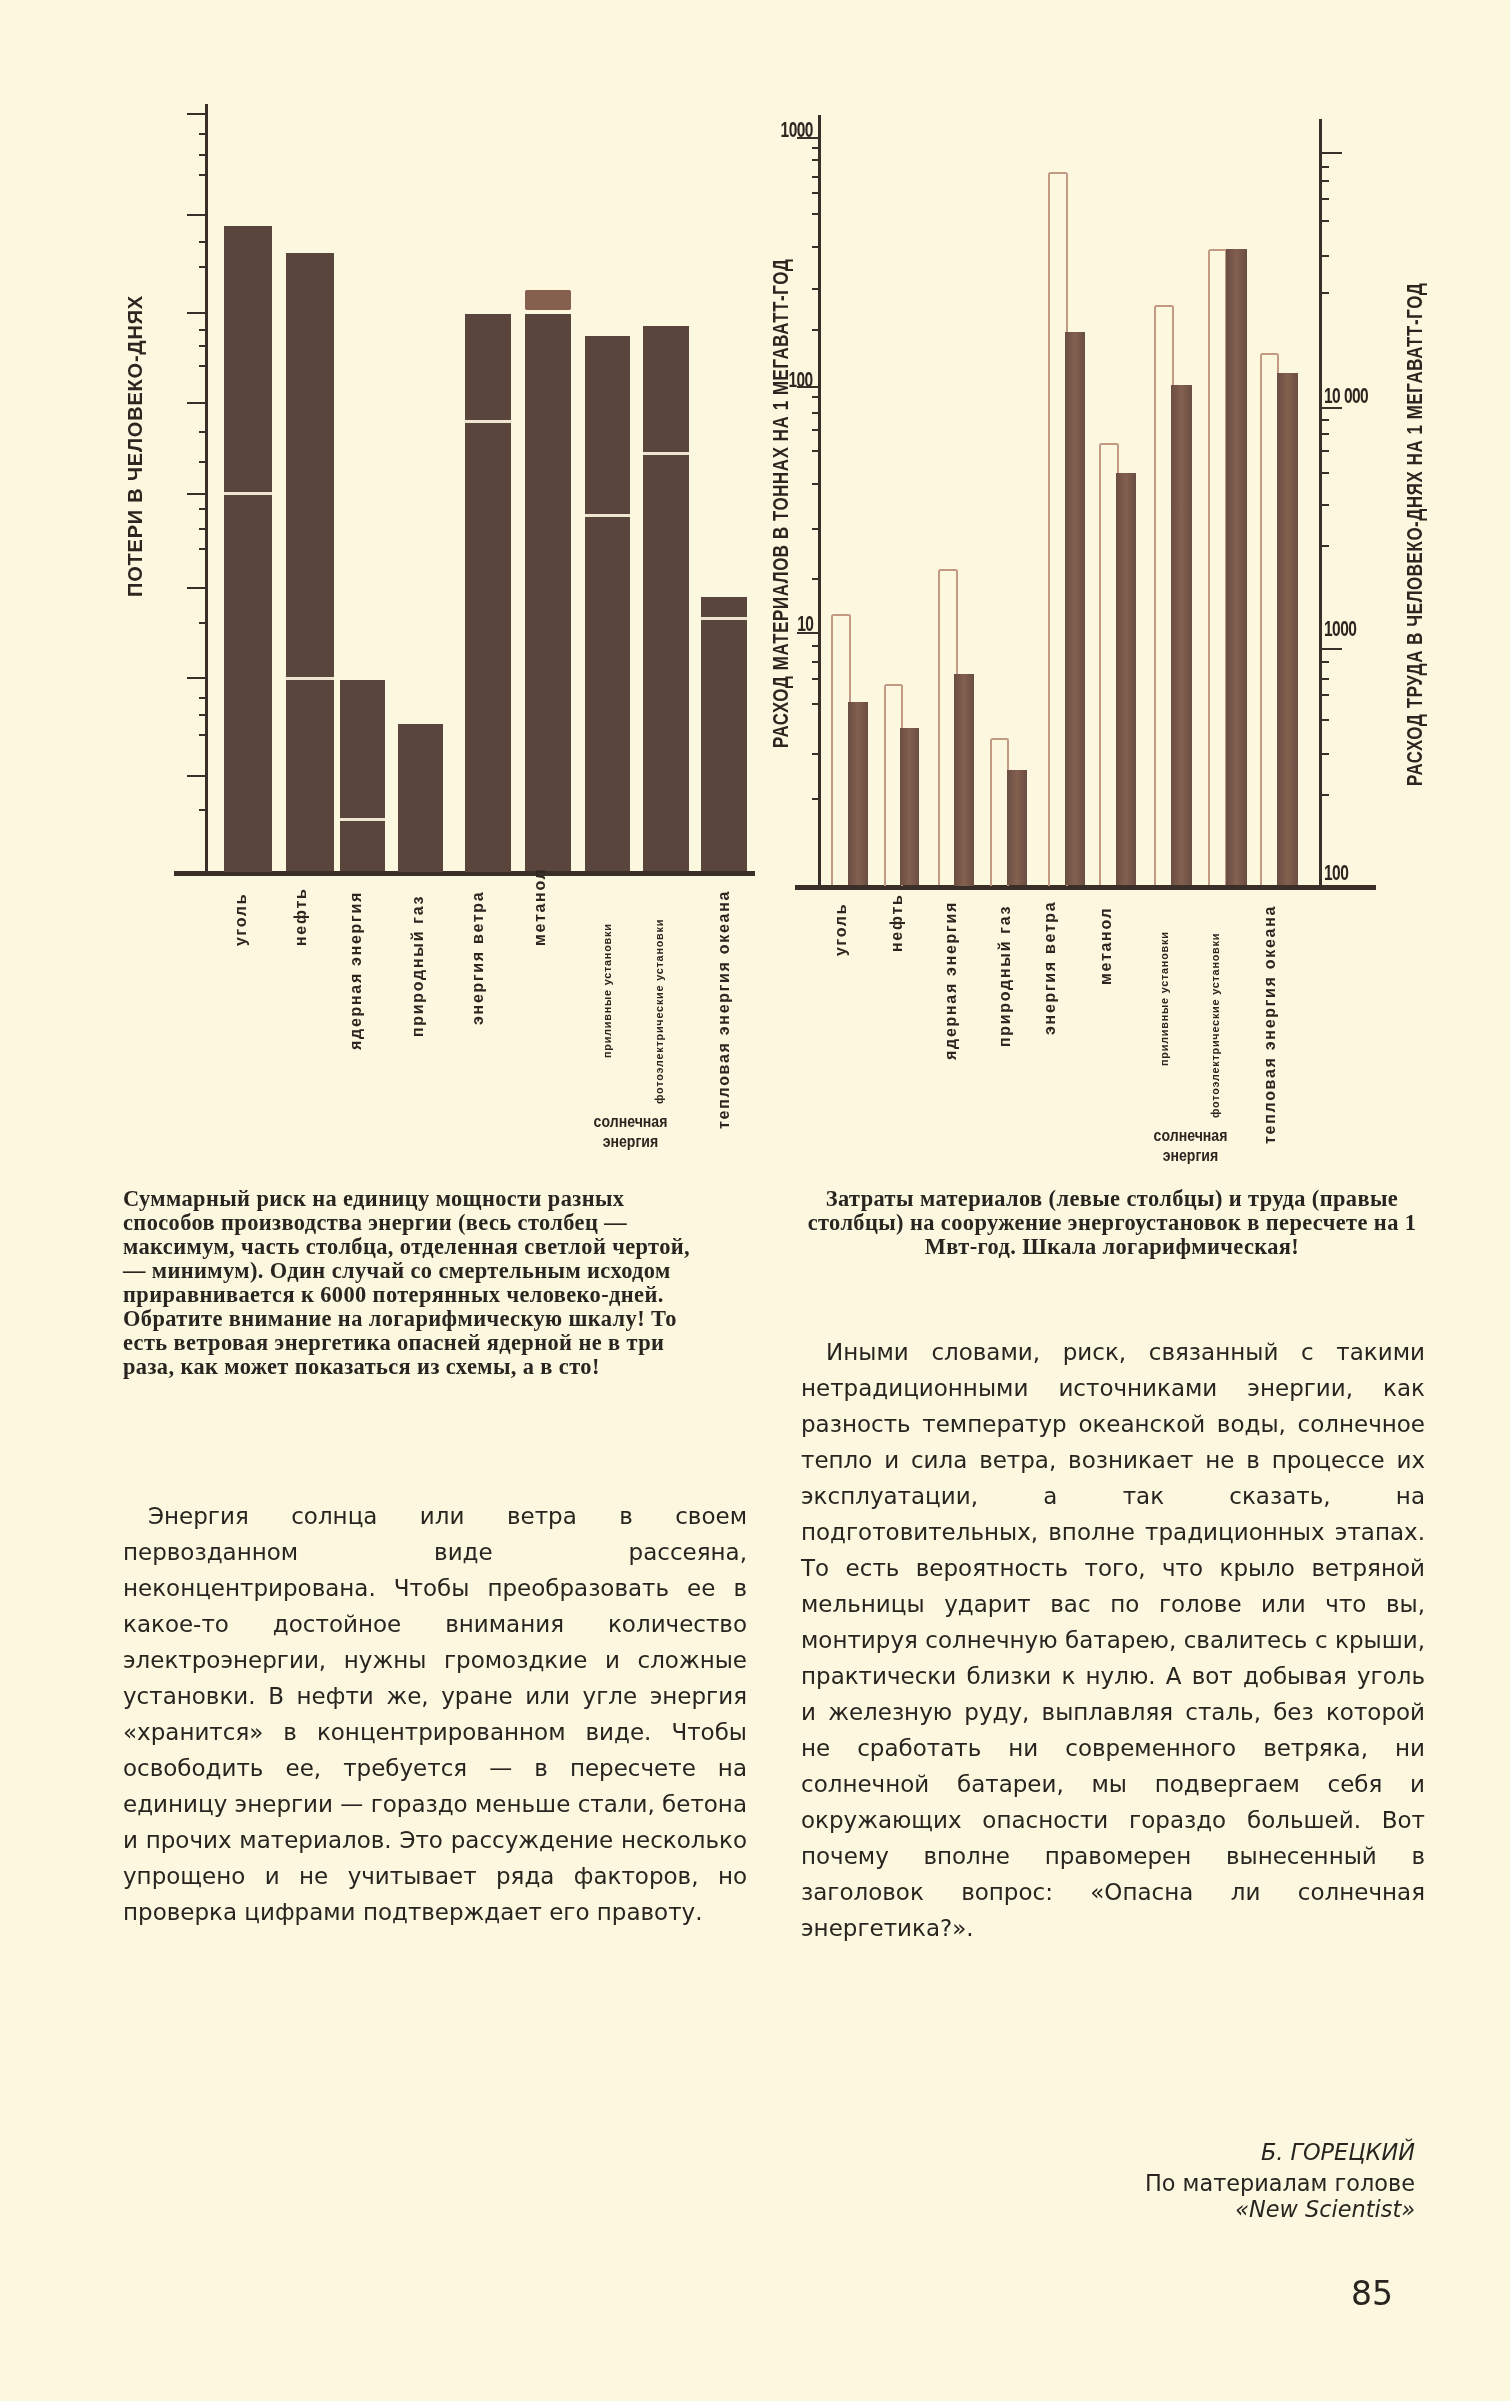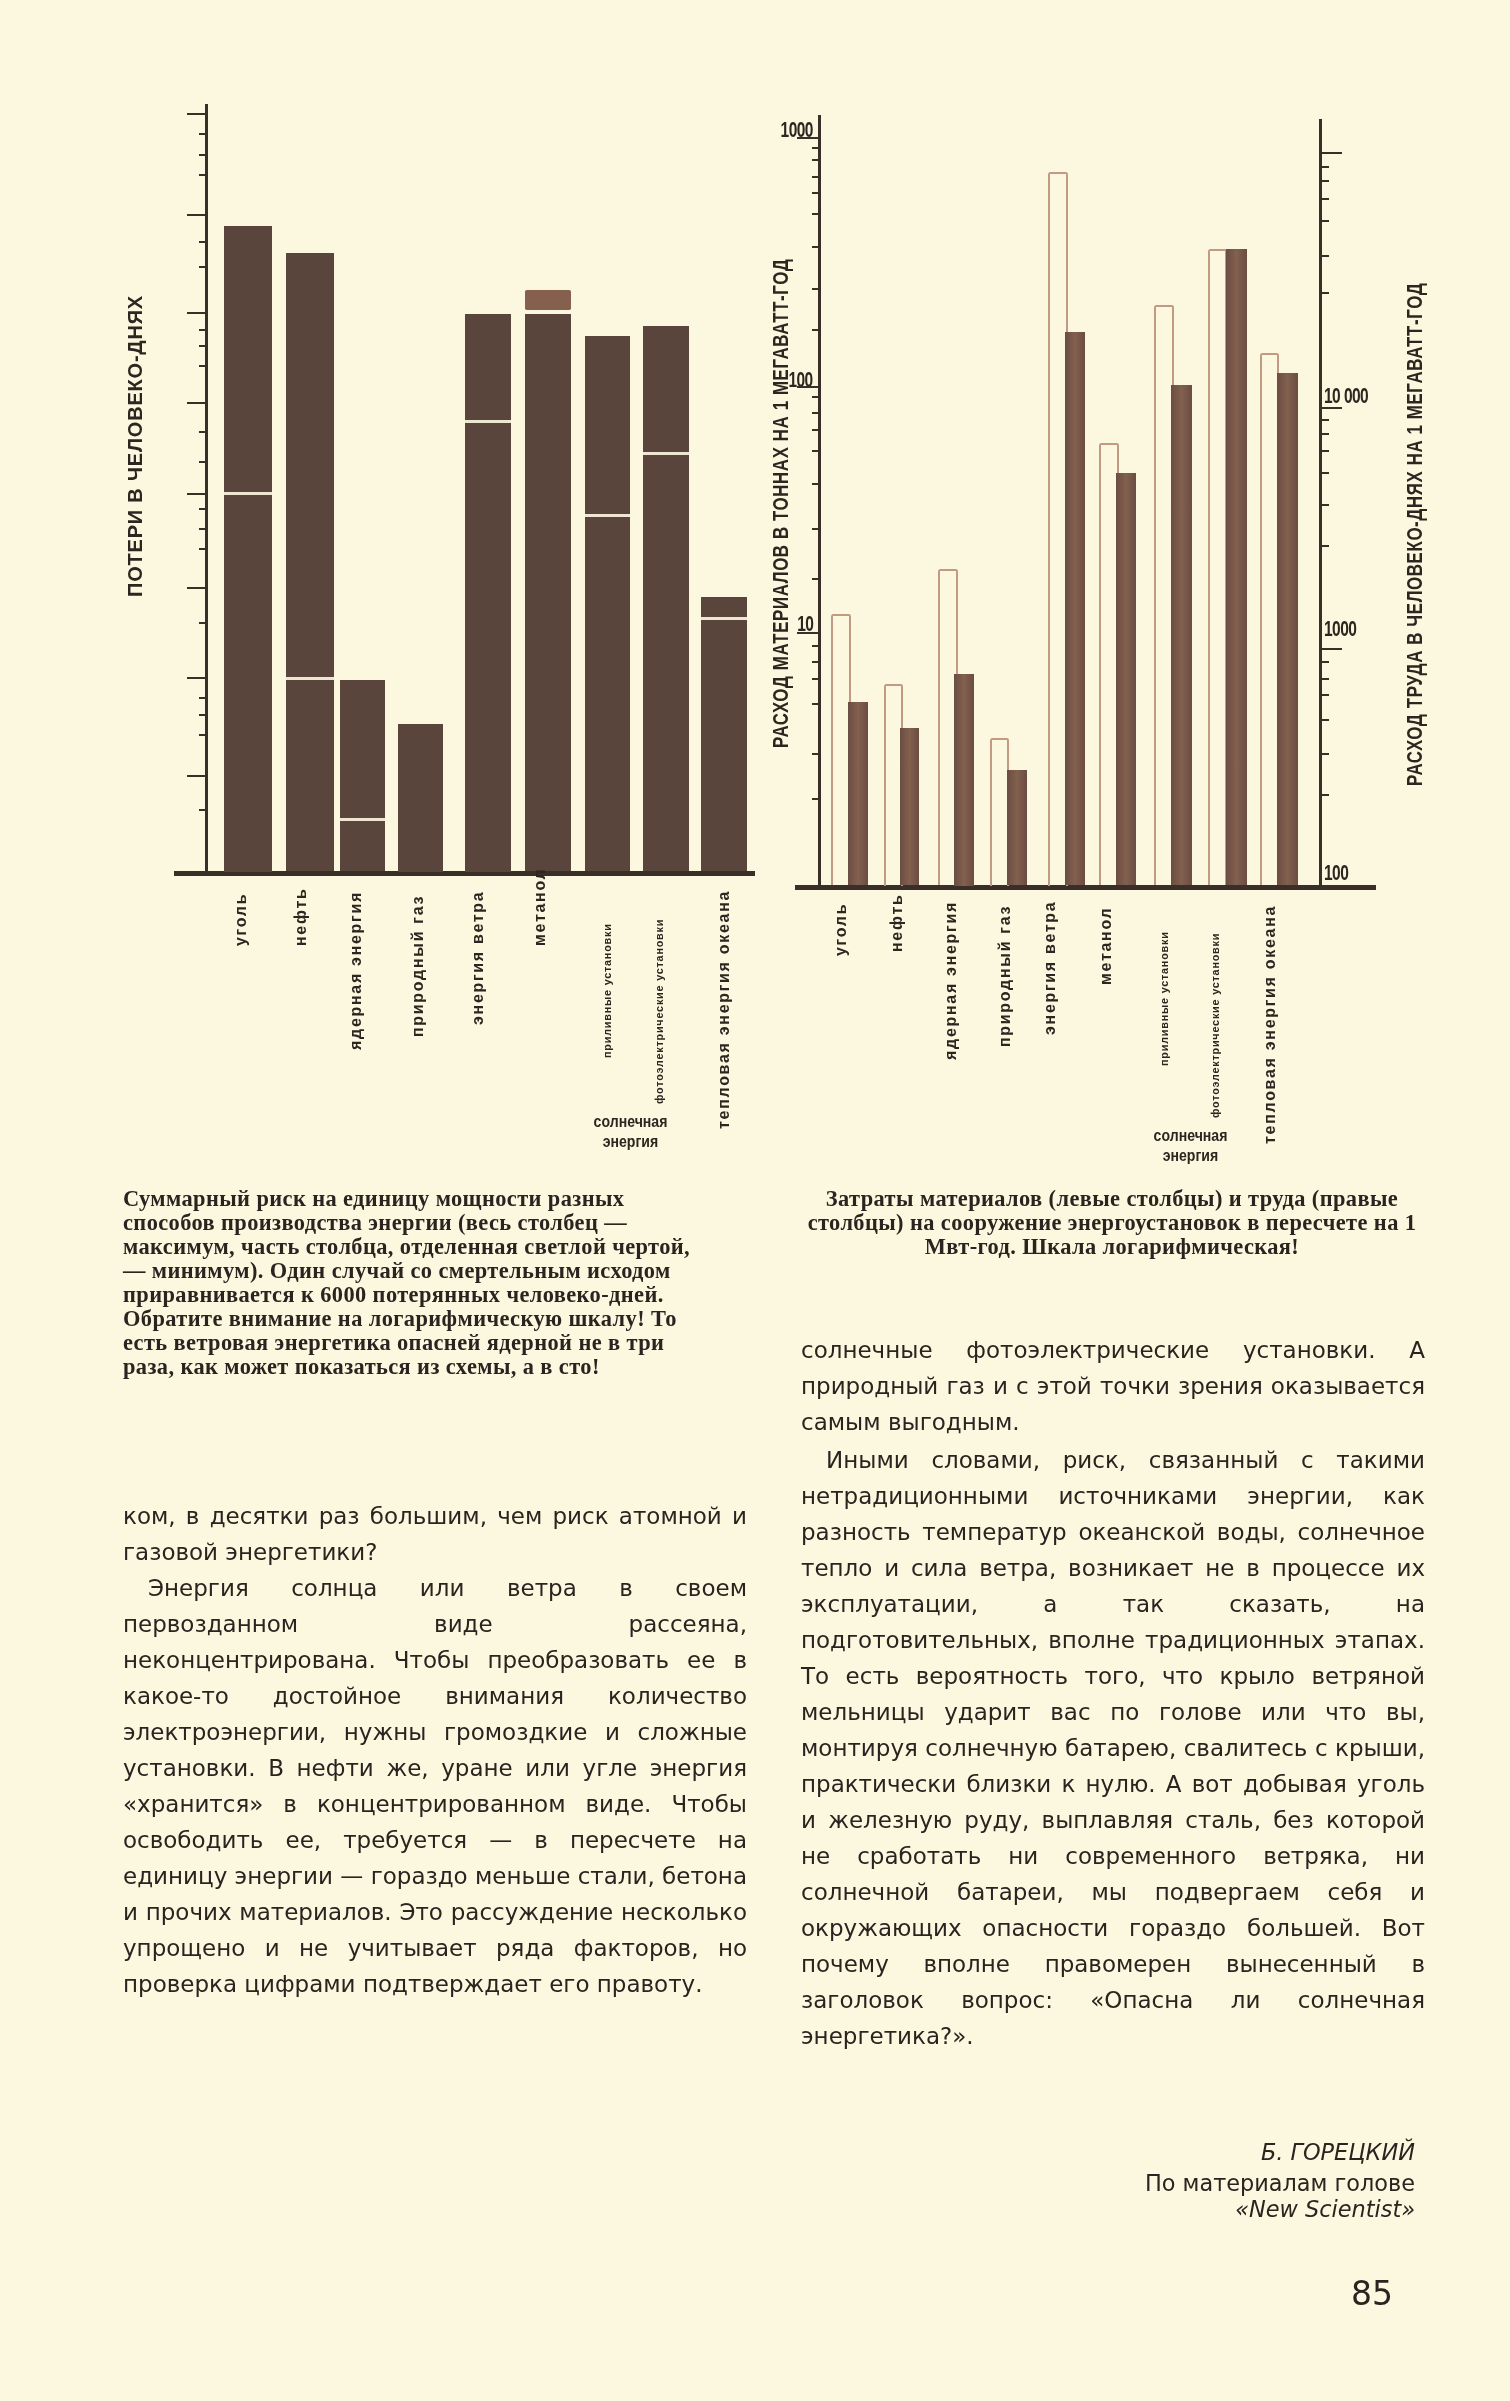--- a/index.html
+++ b/index.html
@@ -198,26 +198,24 @@
   <div class="xlab small" style="left:1158px;top:1052px;">приливные установки</div>
   <div class="xlab small" style="left:1209px;top:1104px;">фотоэлектрические установки</div>
   <div class="xlab" style="left:1261px;top:1130px;">тепловая энергия океана</div>
   <div class="group-lab" style="left:1145px;top:1112px;width:91px;">солнечная энергия</div>
 </div>
 
 <div class="caption" style="left:123px;top:1187px;width:573px;">Суммарный риск на единицу мощности разных способов производства энергии (весь столбец — максимум, часть столбца, отделенная светлой чертой,— минимум). Один случай со смертельным исходом приравнивается к 6000 потерянных человеко-дней. Обратите внимание на логарифмическую шкалу! То есть ветровая энергетика опасней ядерной не в три раза, как может показаться из схемы, а в сто!</div>
 <div class="caption" style="left:801px;top:1187px;width:622px;text-align:center;">Затраты материалов (левые столбцы) и труда (правые столбцы) на сооружение энергоустановок в пересчете на 1 Мвт-год. Шкала логарифмическая!</div>
 
 <div class="body-col" style="left:123px;top:1498px;width:624px;">
-  <p>ком, в десятки раз большим, чем риск атомной и газовой энергетики?</p>
   <p class="indent">Энергия солнца или ветра в своем первозданном виде рассеяна, неконцентрирована. Чтобы преобразовать ее в какое-то достойное внимания количество электроэнергии, нужны громоздкие и сложные установки. В нефти же, уране или угле энергия «хранится» в концентрированном виде. Чтобы освободить ее, требуется — в пересчете на единицу энергии — гораздо меньше стали, бетона и прочих материалов. Это рассуждение несколько упрощено и не учитывает ряда факторов, но проверка цифрами подтверждает его правоту.</p>
 </div>
 
 <div class="body-col" style="left:801px;top:1332px;width:624px;">
-  <p>солнечные фотоэлектрические установки. А природный газ и с этой точки зрения оказывается самым выгодным.</p>
   <p class="indent" style="margin-top:1.7px;">Иными словами, риск, связанный с такими нетрадиционными источниками энергии, как разность температур океанской воды, солнечное тепло и сила ветра, возникает не в процессе их эксплуатации, а так сказать, на подготовительных, вполне традиционных этапах. То есть вероятность того, что крыло ветряной мельницы ударит вас по голове или что вы, монтируя солнечную батарею, свалитесь с крыши, практически близки к нулю. А вот добывая уголь и железную руду, выплавляя сталь, без которой не сработать ни современного ветряка, ни солнечной батареи, мы подвергаем себя и окружающих опасности гораздо большей. Вот почему вполне правомерен вынесенный в заголовок вопрос: «Опасна ли солнечная энергетика?».</p>
 </div>
 
 <div class="sig" style="top:2139px;">
   <div style="font-style:italic;margin-bottom:5px;">Б. ГОРЕЦКИЙ</div>
   <div>По материалам голове</div>
   <div style="font-style:italic;">«New Scientist»</div>
 </div>
 
 <div class="pageno" style="left:1351px;top:2274px;">85</div>

